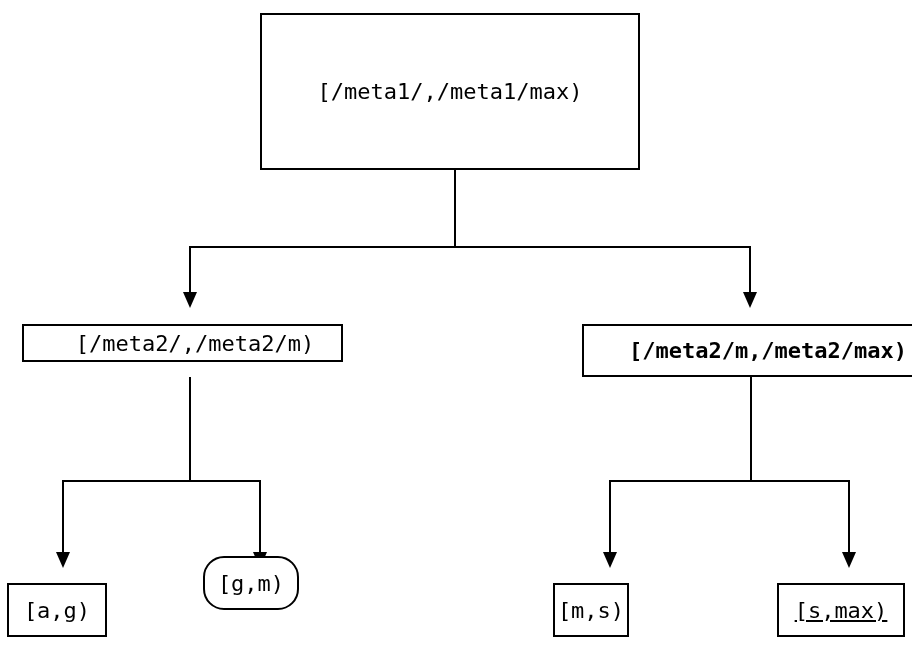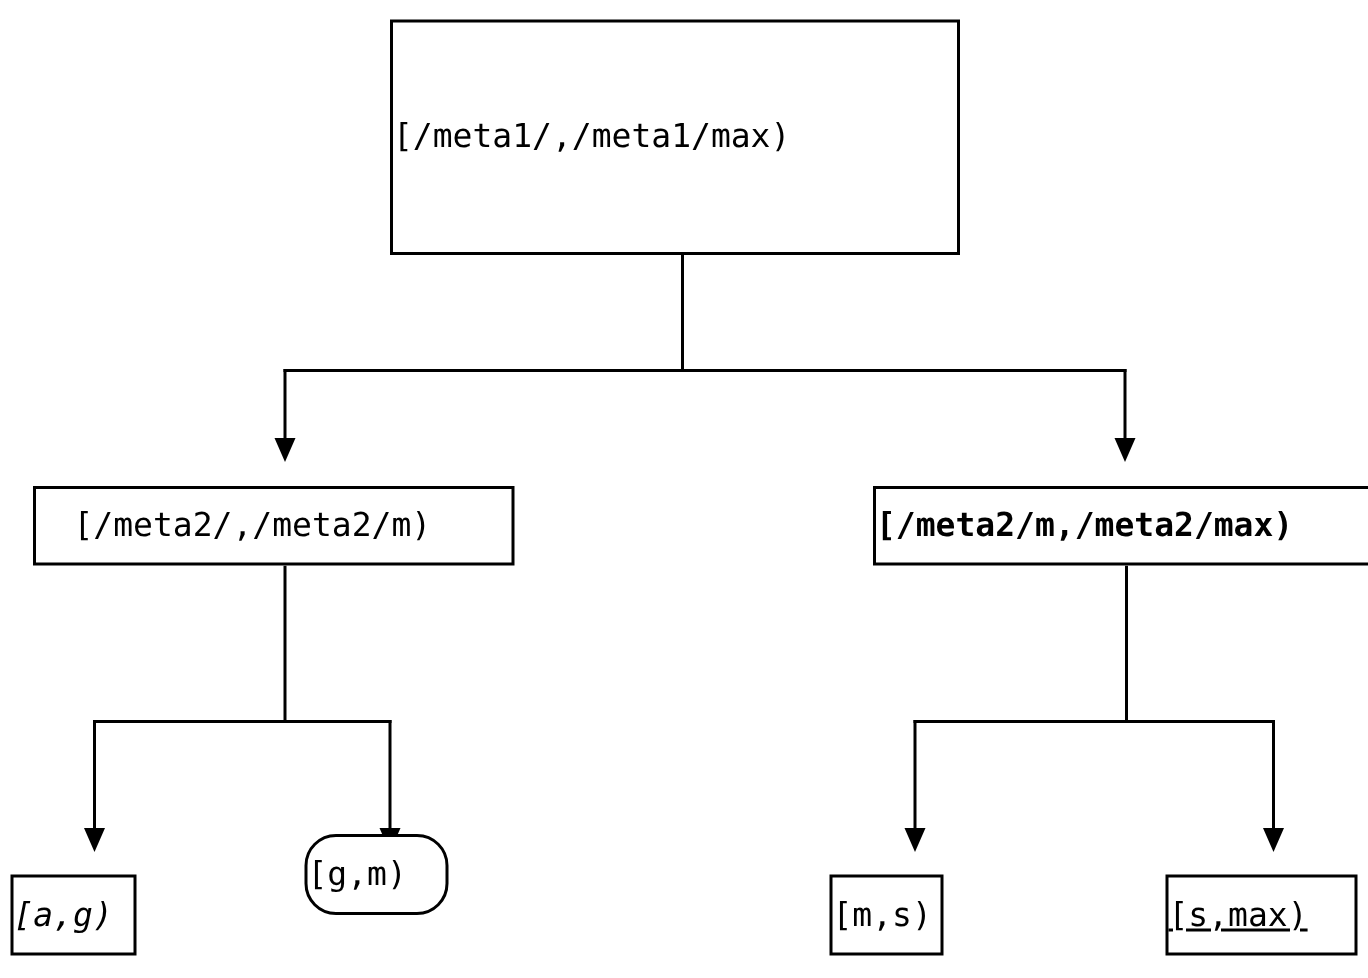--- a/index.html
+++ b/index.html
@@ -30,29 +30,29 @@
     fill: #000000;
     stroke: none;
   }
   .node {
     position: absolute;
     box-sizing: border-box;
     border: 2px solid #000000;
     background: #ffffff;
     display: flex;
     align-items: center;
-    justify-content: flex-start;
+    justify-content: center;
     font-size: 22px;
     color: #000000;
     white-space: nowrap;
   }
   .node-root     { left: 260px; top: 13px;  width: 380px; height: 157px; }
-  .node-l2-left  { left: 22px;  top: 324px; width: 321px; height: 53px; padding-left: 25px; }
+  .node-l2-left  { left: 22px;  top: 324px; width: 321px; height: 38px; padding-left: 25px; }
   .node-l2-right { left: 582px; top: 324px; width: 372px; height: 53px; font-weight: bold; }
-  .node-leaf-ag   { left: 7px;   top: 583px; width: 84px; height: 54px; font-style: italic; }
+  .node-leaf-ag   { left: 7px;   top: 583px; width: 100px; height: 54px; }
   .node-leaf-gm   { left: 203px; top: 556px; width: 96px;  height: 54px; border-radius: 21px; }
   .node-leaf-ms   { left: 553px; top: 583px; width: 76px;  height: 54px; }
   .node-leaf-smax { left: 777px; top: 583px; width: 128px; height: 54px; text-decoration: underline; }
 </style>
 </head>
 <body>
 
 <div class="canvas">
 
   <svg class="edges" viewBox="0 0 912 652" xmlns="http://www.w3.org/2000/svg">

